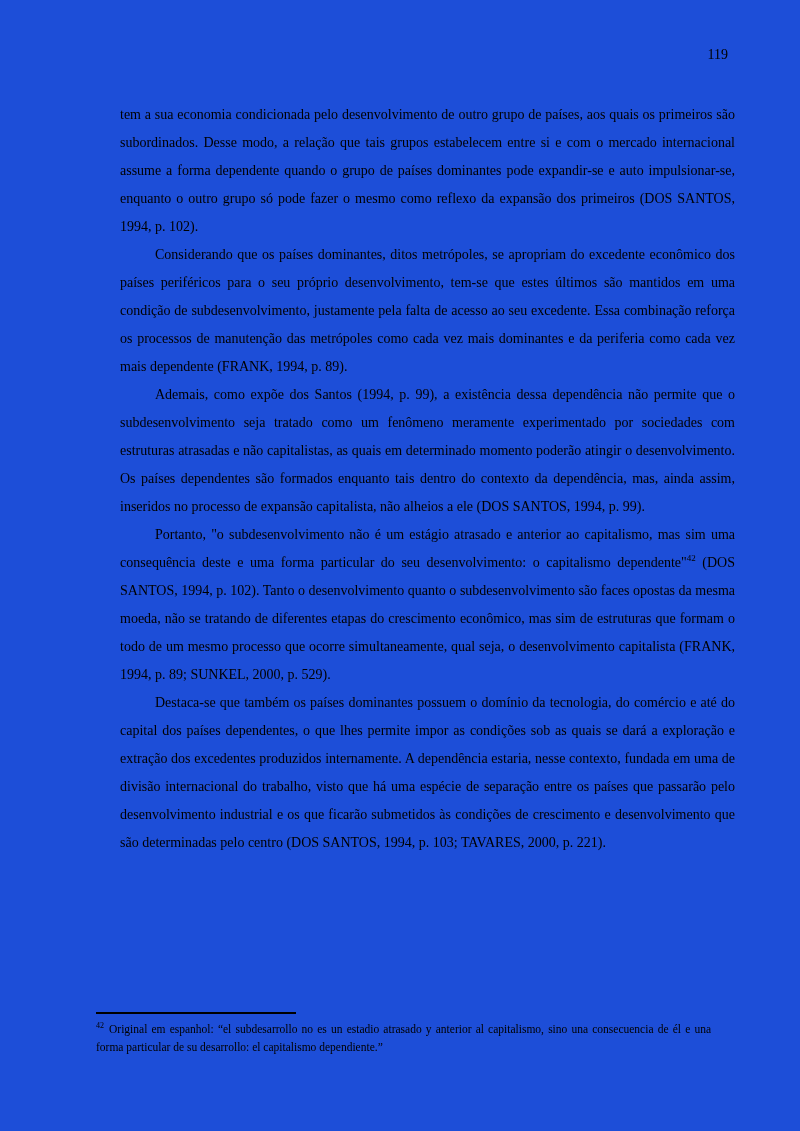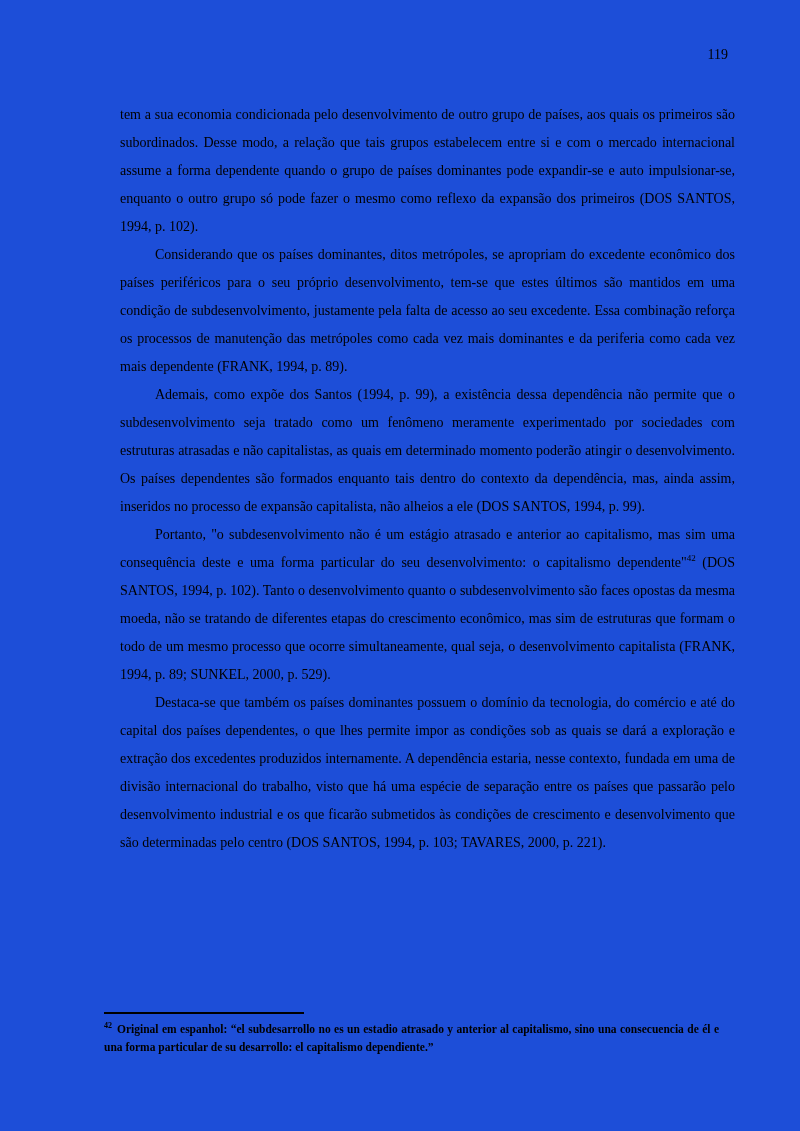--- a/index.html
+++ b/index.html
@@ -47,23 +47,22 @@
     text-indent: 0;
   }
   sup.fn-ref {
     font-size: 9px;
     line-height: 0;
     vertical-align: super;
   }
   .footnote-area {
     position: absolute;
     top: 1012px;
-    left: 104px;
+    left: 96px;
     width: 615px;
-    font-weight: bold;
   }
   .fn-sep {
     width: 200px;
     height: 0;
     border-top: 2px solid #000000;
     margin: 0 0 6px 0;
   }
   .footnote {
     margin: 0;
     font-size: 11.5px;

